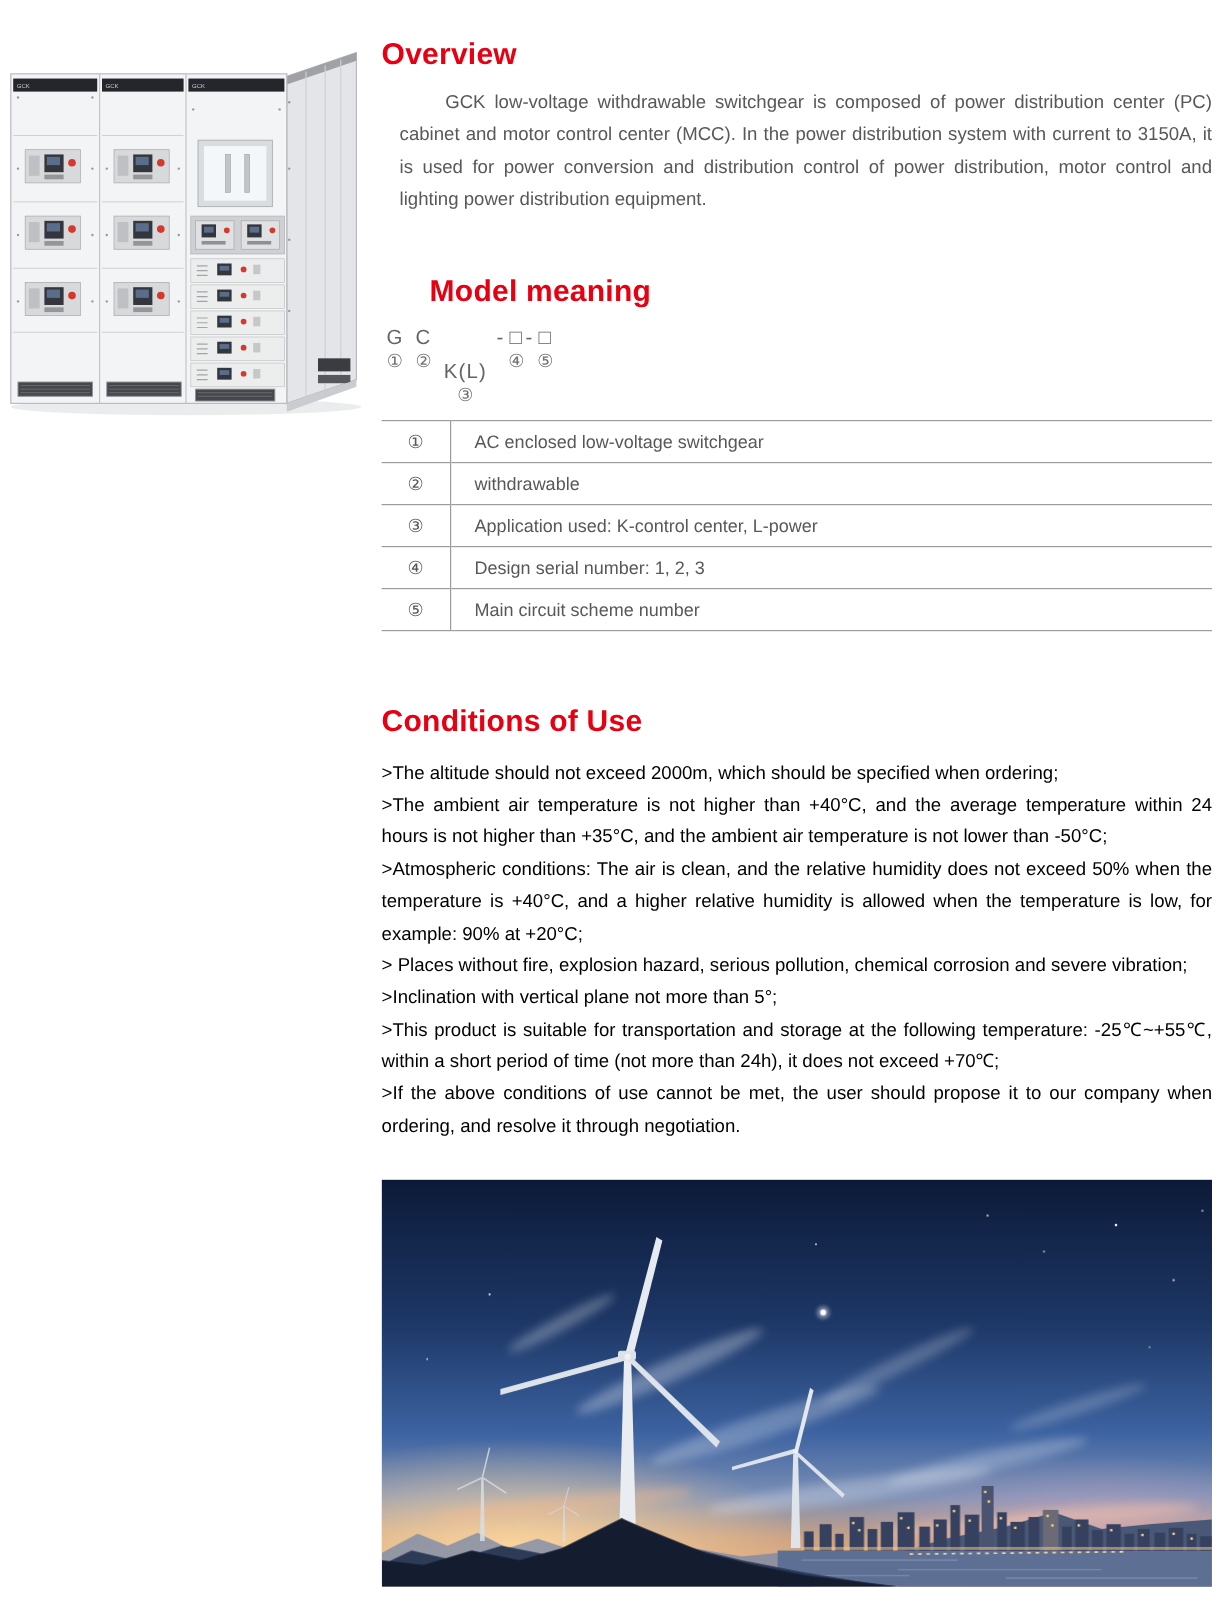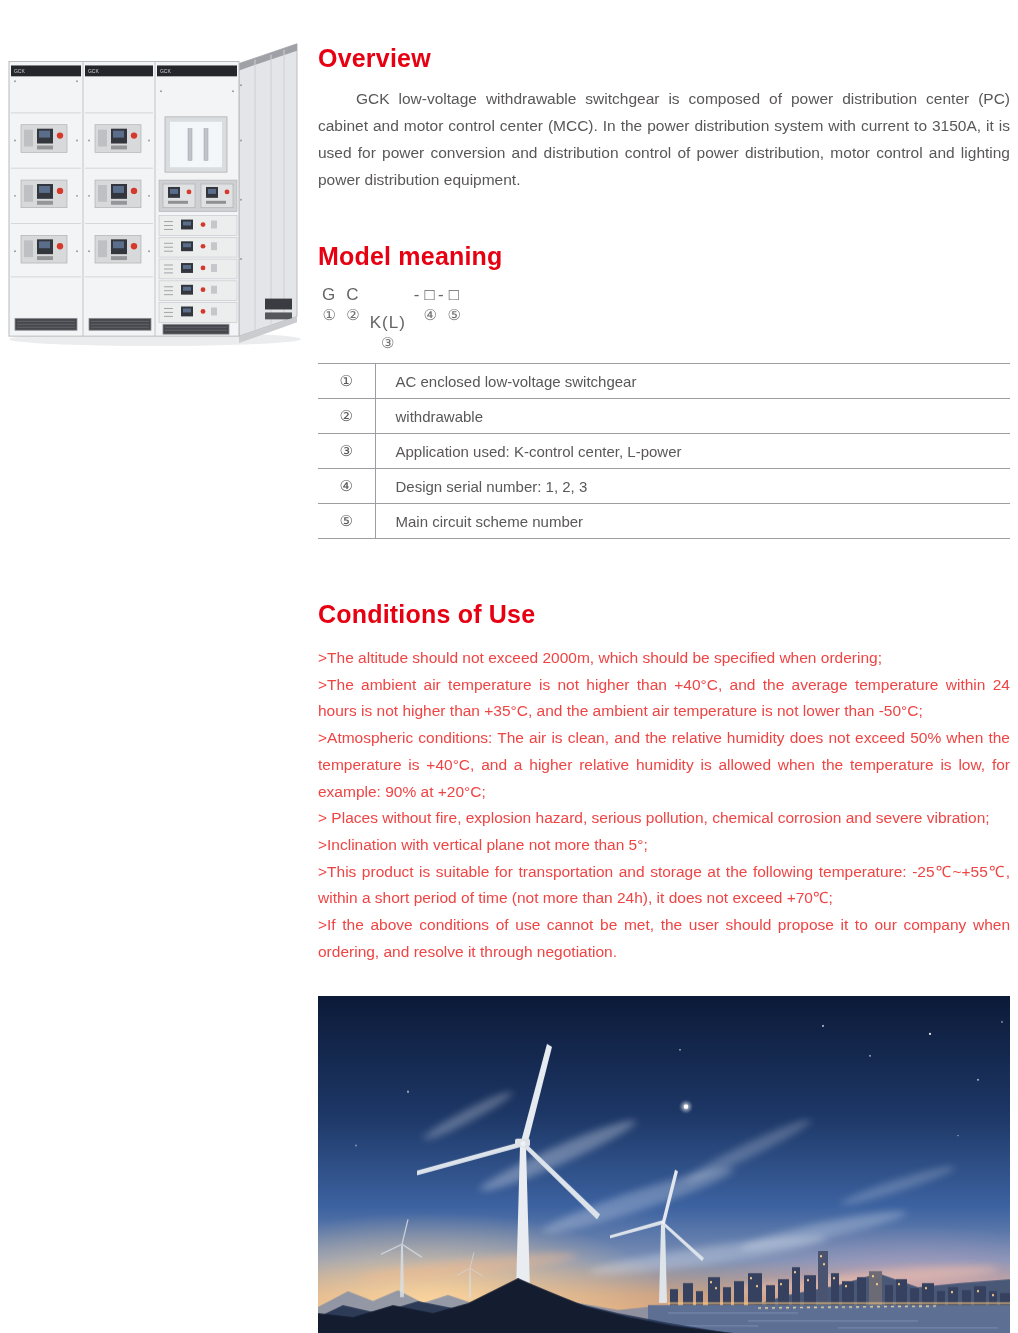--- a/index.html
+++ b/index.html
@@ -15,26 +15,26 @@
   .product-figure { position:absolute; left:3px; top:22px; width:300px; height:326px; }
   .product-figure svg { width:100%; height:100%; display:block; }
 
   
   .content { position:absolute; left:318px; top:0; width:692px; }
 
   h2.section-title {
     color:#e60012; font-size:25px; line-height:28px; font-weight:bold;
     letter-spacing:0.2px;
   }
-  #overview-title { margin-top:44px; }
+  #overview-title { margin-top:31px; }
   .body-par {
     margin-top:13px; font-size:15.5px; line-height:27px; color:#595757;
-    text-align:justify; text-indent:38px;
+    text-align:justify; text-indent:38px;margin-left:15px;
   }
-  #model-title { margin-top:49px; }
+  #model-title { margin-top:49px;margin-left:40px; }
 
   
   .formula { margin-top:15px; display:flex; align-items:flex-start; padding-left:4px; }
   .formula .col { display:flex; flex-direction:column; align-items:center; }
   .formula .top { font-size:17px; line-height:20px; color:#666464; letter-spacing:1px; }
   .formula .bot { font-size:15px; line-height:20px; color:#727171; }
   .f-g { margin-right:10px; } .f-c { margin-right:10px; } .f-kl { margin-right:8px;margin-top:28px; }
   .f-d1 { margin-right:3px; } .f-b1 { margin-right:1px; } .f-d2 { margin-right:3px; }
 
   
@@ -46,21 +46,21 @@
   table.model-table tr + tr td { border-top:1px solid #9c9da0; }
   td.num-cell {
     width:57px; text-align:center; border-right:1px solid #9c9da0;
     font-size:15px; color:#727171;
   }
   td.desc-cell { padding-left:20px; }
 
   #conditions-title { margin-top:61px; }
   .cond-list { margin-top:17px; }
   .cond-list p {
-    font-size:15.5px; line-height:26.7px; color:#ef4444; text-align:justify;
+    font-size:15.5px; line-height:26.7px; color:#000000; text-align:justify;
   }
 
   
   .hero { margin-top:31px; width:692px; height:339px; position:relative; }
   .hero svg { width:100%; height:100%; display:block; }
 </style>
 </head>
 <body>
 
 <div class="page">

